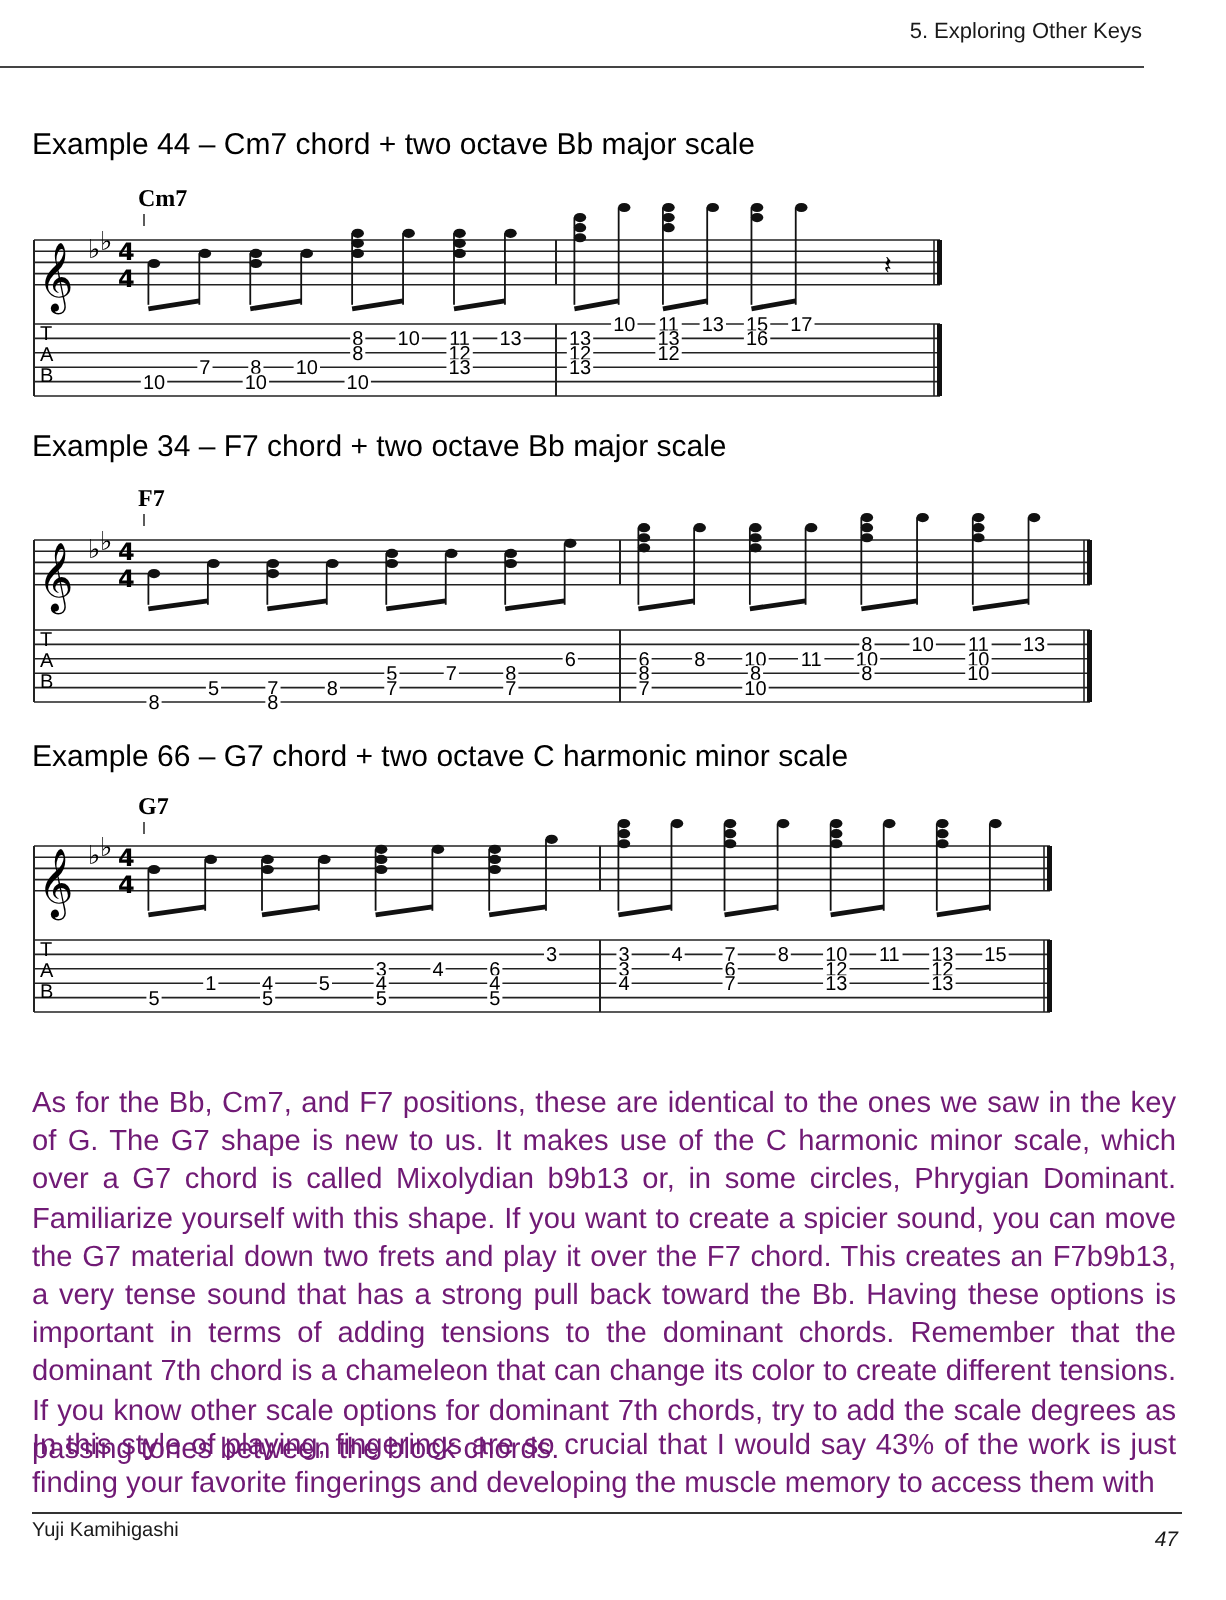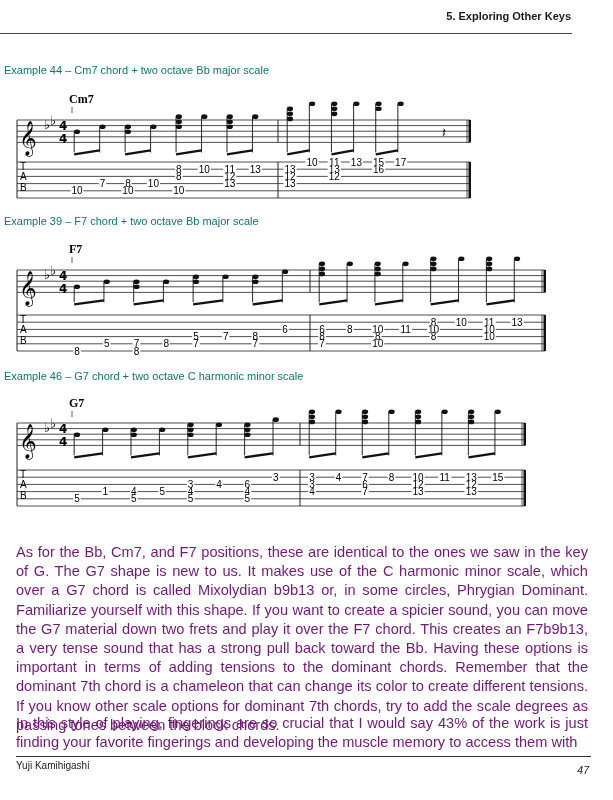--- a/index.html
+++ b/index.html
@@ -1,36 +1,36 @@
 <!DOCTYPE html>
 <html><head>
 <meta charset="utf-8">
 <style>
   html, body { margin:0; padding:0; background:#ffffff; }
   body { width:613px; height:800px; position:relative; overflow:hidden; font-family:"Liberation Sans", sans-serif; color:#1a1a1a; }
-  .running-head { position:absolute; right:42px; top:10px; font-size:11px;font-weight:bold; }
+  .running-head { position:absolute; right:42px; top:10px; font-size:11px; }
   .head-rule { position:absolute; left:0; top:33px; width:572px; height:1px; background:#444; }
-  .ex-title { position:absolute; left:4px; font-size:11px; color:#0f766e; }
+  .ex-title { position:absolute; left:16px; font-size:15px; color:#000000; }
   .notation { position:absolute; left:0; top:0; }
   .chord-sym { font-family:"Liberation Serif", serif; font-weight:bold; font-size:12px; }
   .tabnum { font-family:"Liberation Sans", sans-serif; font-size:10px; }
   .body-text { position:absolute; left:16px; width:572px; font-size:14.6px; line-height:19.2px; text-align:justify; color:#701a75; }
   .foot-rule { position:absolute; left:16px; top:756px; width:575px; height:1px; background:#333; }
   .foot-author { position:absolute; left:16px; top:760px; font-size:10px; }
   .foot-page { position:absolute; right:24px; top:764px; font-size:10.5px;font-style:italic; }
 </style>
 </head>
 <body>
 
 <div class="running-head">5. Exploring Other Keys</div>
 <div class="head-rule"></div>
 
 <div class="ex-title" style="top:64px">Example 44 – Cm7 chord + two octave Bb major scale</div>
-<div class="ex-title" style="top:215px">Example 39 – F7 chord + two octave Bb major scale</div>
-<div class="ex-title" style="top:370px">Example 46 – G7 chord + two octave C harmonic minor scale</div>
+<div class="ex-title" style="top:215px">Example 34 – F7 chord + two octave Bb major scale</div>
+<div class="ex-title" style="top:370px">Example 66 – G7 chord + two octave C harmonic minor scale</div>
 
 <svg class="notation" width="613" height="540" xmlns="http://www.w3.org/2000/svg">
   <g id="systems">
       <g>
         <line x1="17" x2="470" y1="120" y2="120" stroke="#222" stroke-width="0.8"></line>
         <line x1="17" x2="470" y1="125.6" y2="125.6" stroke="#222" stroke-width="0.8"></line>
         <line x1="17" x2="470" y1="131.2" y2="131.2" stroke="#222" stroke-width="0.8"></line>
         <line x1="17" x2="470" y1="136.8" y2="136.8" stroke="#222" stroke-width="0.8"></line>
         <line x1="17" x2="470" y1="142.4" y2="142.4" stroke="#222" stroke-width="0.8"></line>
         <line x1="17" x2="470" y1="162" y2="162" stroke="#222" stroke-width="0.8"></line>

